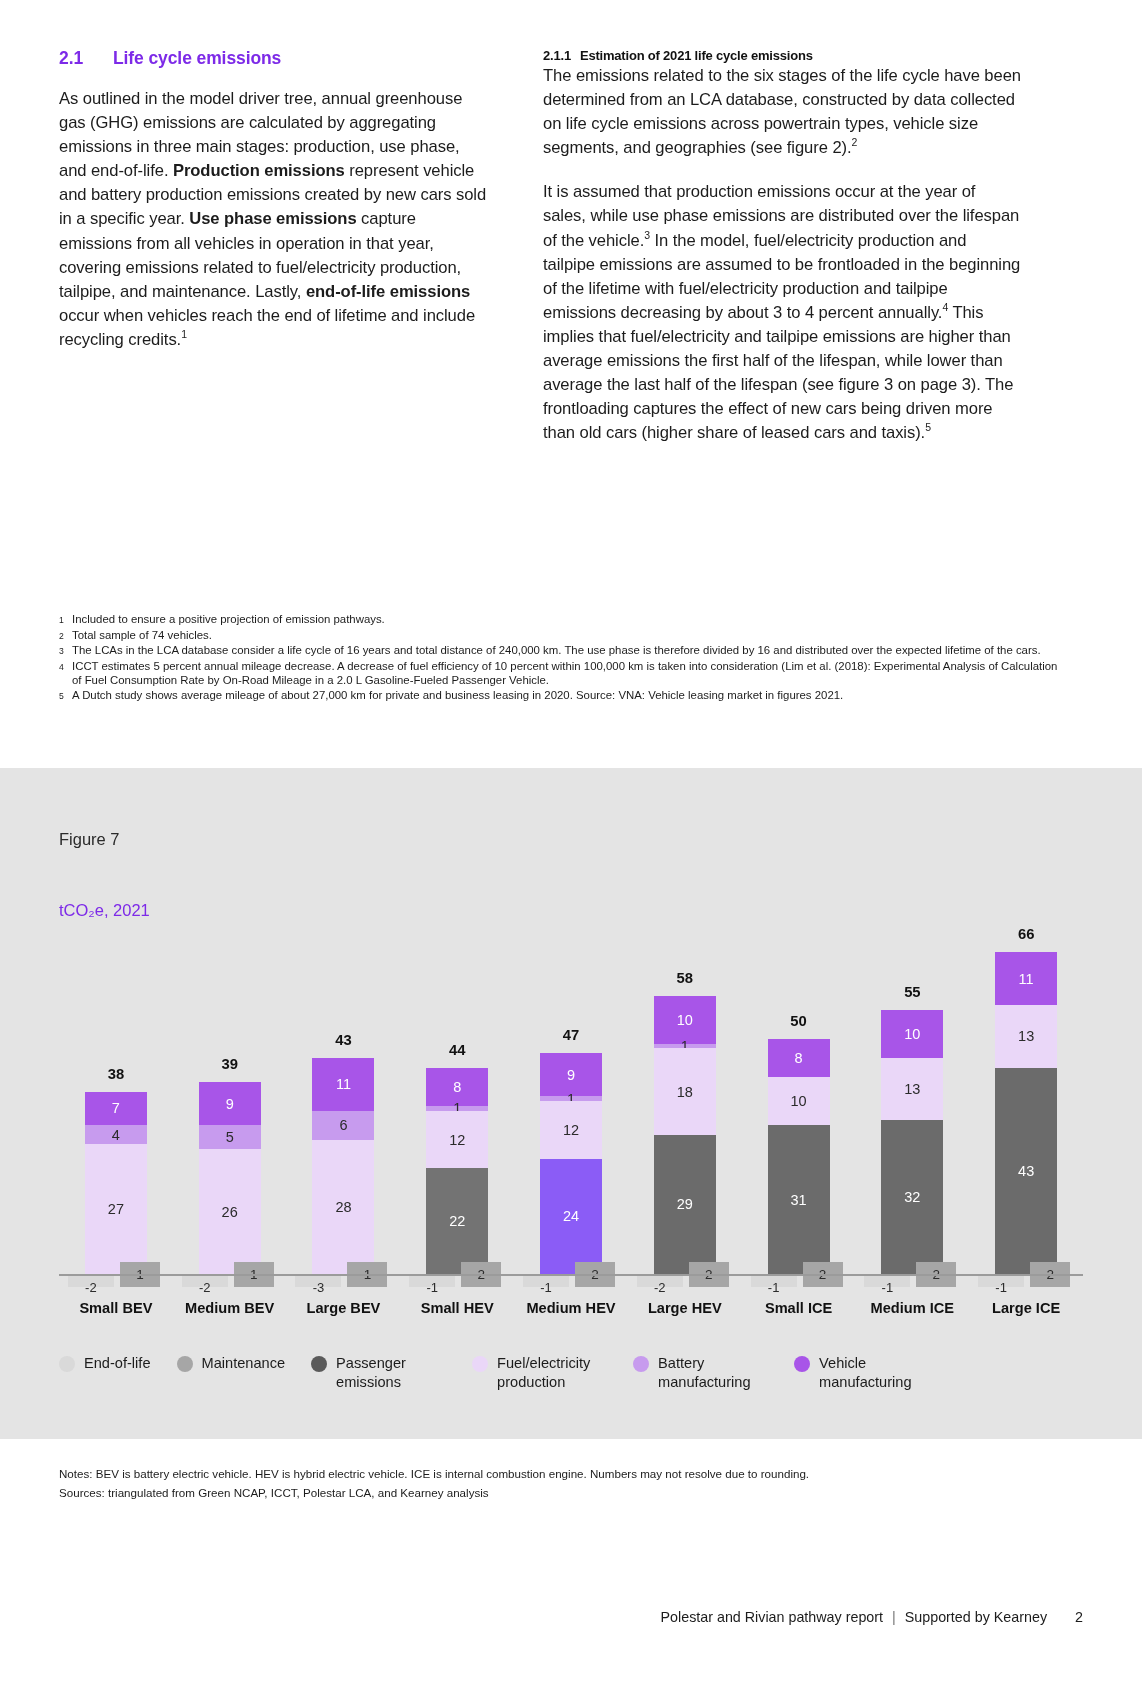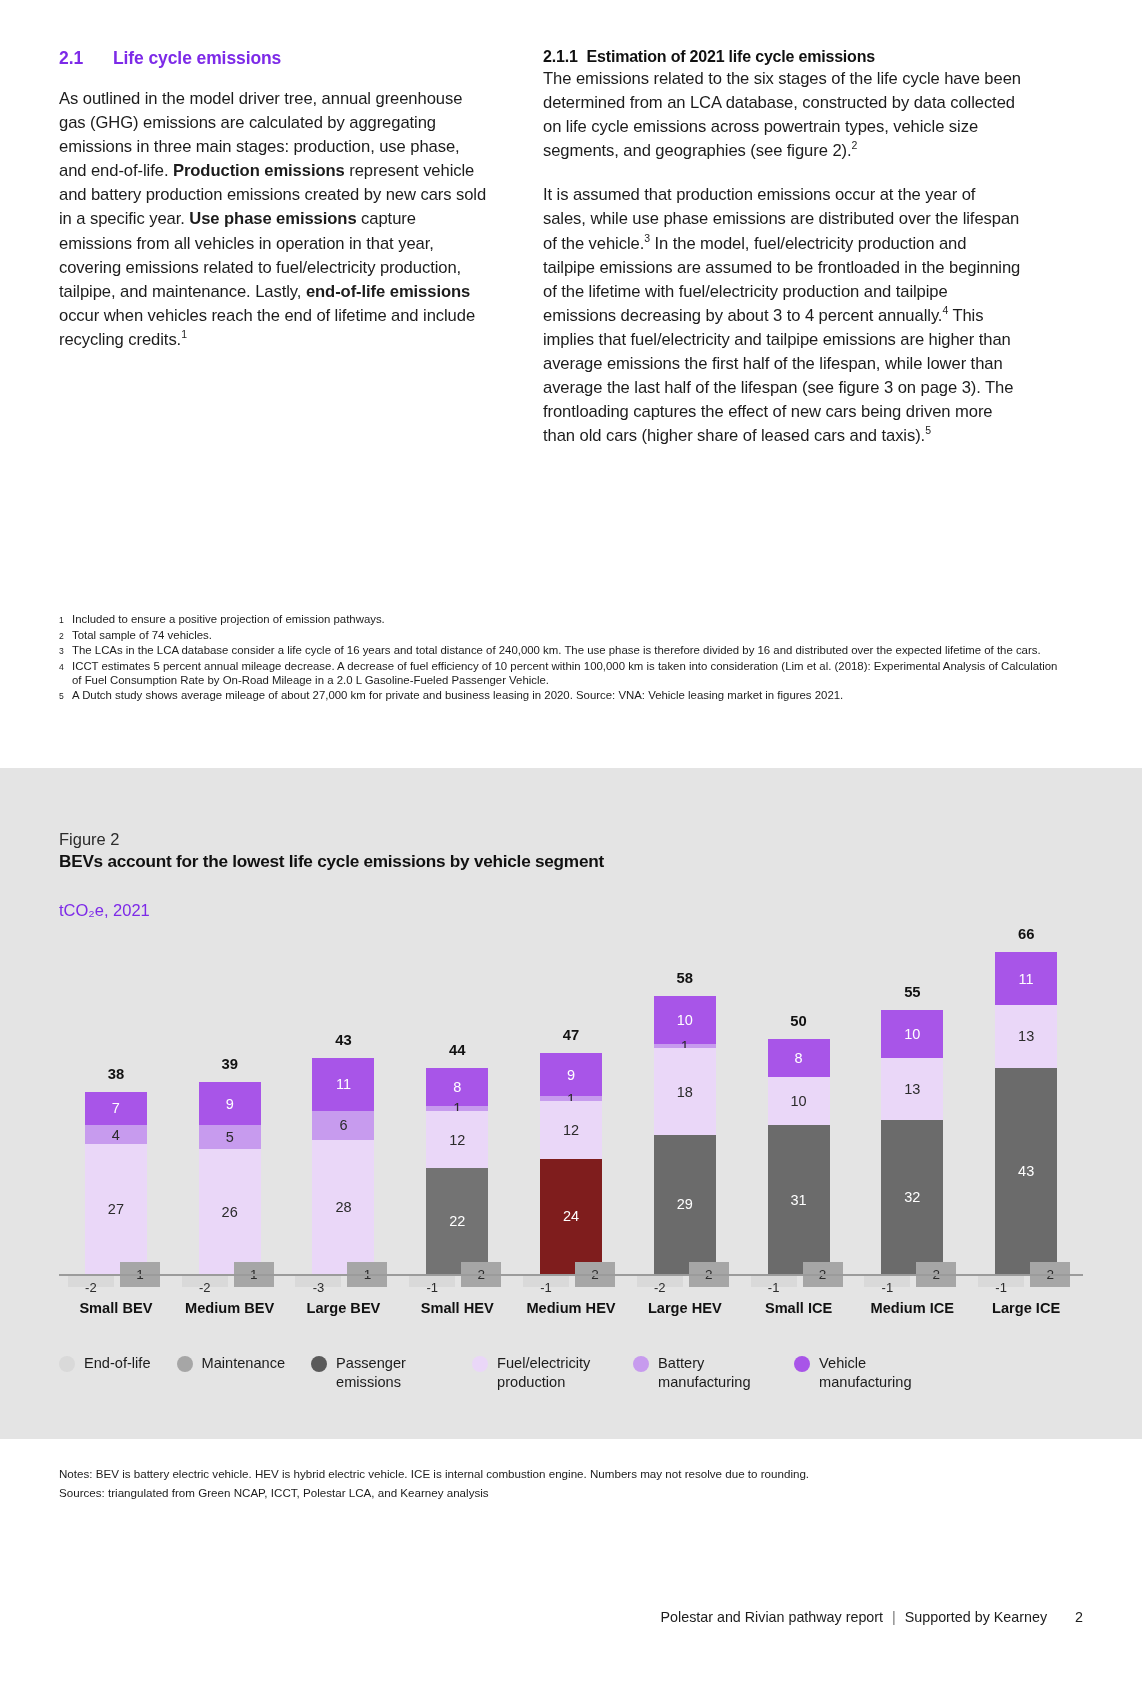--- a/index.html
+++ b/index.html
@@ -34,21 +34,21 @@
   .h2 {
     font-size: 17.5px;
     font-weight: bold;
     color: #7d2ae8;
     margin: 0 0 18px 0;
     letter-spacing: -0.1px;
   }
   .h2 .num { display: inline-block; width: 54px; }
 
   .h3 {
-    font-size: 16px;
+    font-size: 13px;
     font-weight: bold;
     color: #111111;
     margin: 0 0 1px 0;
     letter-spacing: -0.2px;
   }
   .h3 .num { margin-right: 9px; }
 
   p.body {
     font-size: 16.6px;
     line-height: 24.1px;
@@ -274,22 +274,21 @@
         <div class="fn-txt">ICCT estimates 5 percent annual mileage decrease. A decrease of fuel efficiency of 10 percent within 100,000 km is taken into consideration (Lim et al. (2018): Experimental Analysis of Calculation of Fuel Consumption Rate by On-Road Mileage in a 2.0 L Gasoline-Fueled Passenger Vehicle.</div>
       </div>
       <div class="fn">
         <div class="fn-mark">5</div>
         <div class="fn-txt">A Dutch study shows average mileage of about 27,000 km for private and business leasing in 2020. Source: VNA: Vehicle leasing market in figures 2021.</div>
       </div>
     </div>
 </div>
 
 <div class="figure-panel">
-  <div class="fig-label">Figure 2</div>
-  <div class="fig-title">BEVs account for the lowest life cycle emissions by vehicle segment</div>
+  <div class="fig-label">Figure 7</div>
   <div class="fig-unit">tCO₂e, 2021</div>
 
   <div class="chart">
     <div class="plot">
       <div class="groups" id="groups">
           <div class="group">
             <div class="bar">
               <div class="seg dark" style="background: rgb(168, 85, 232); height: 33.6px;">7</div>
               <div class="seg" style="background: rgb(199, 155, 238); height: 19.2px;">4</div>
               <div class="seg" style="background: rgb(234, 215, 248); height: 129.6px;">27</div>
@@ -343,21 +342,21 @@
                 <span>-1</span>
               </div>
               <div class="maint-box" style="background: rgb(166, 166, 166);">2</div>
             </div>
           </div>
           <div class="group">
             <div class="bar">
               <div class="seg dark" style="background: rgb(168, 85, 232); height: 43.2px;">9</div>
               <div class="seg" style="background: rgb(199, 155, 238); height: 4.8px;">1</div>
               <div class="seg" style="background: rgb(234, 215, 248); height: 57.6px;">12</div>
-              <div class="seg dark" style="background: #7f1d1d; height: 115.2px;">24</div>
+              <div class="seg dark" style="background: #8b5cf6; height: 115.2px;">24</div>
             </div>
             <div class="total" style="bottom: 230.8px;">47</div>
             <div class="below">
               <div class="neg-box" style="background: rgb(217, 217, 217);">
                 <span>-1</span>
               </div>
               <div class="maint-box" style="background: rgb(166, 166, 166);">2</div>
             </div>
           </div>
           <div class="group">

